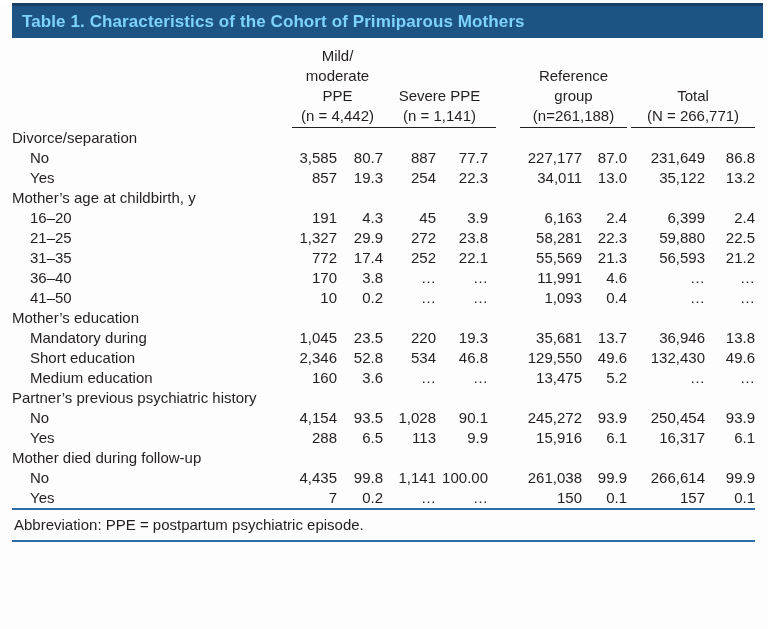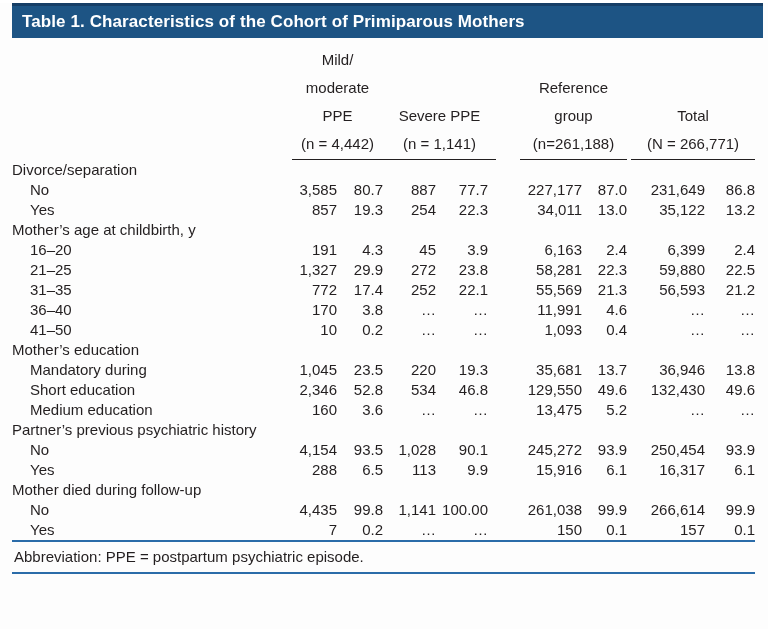--- a/index.html
+++ b/index.html
@@ -15,34 +15,34 @@
   .title-bar {
     margin: 3px 5px 0 12px;
     background: #1d5484;
     border-top: 3px solid #163e66;
     height: 35px;
     display: flex; align-items: center;
     padding-left: 10px;
     box-sizing: border-box;
   }
   .title-bar .title-text {
-    color: #ffffff; font-weight: bold; font-size: 17px; letter-spacing: 0.1px;
+    color: #7dd3fc; font-weight: bold; font-size: 17px; letter-spacing: 0.1px;
   }
 
   
   table.cohort {
     border-collapse: collapse; table-layout: fixed;
     width: 743px; margin: 8px 0 0 12px;
   }
   th, td { padding: 0; font-weight: normal; }
 
   .grp-row th { vertical-align: bottom; }
   .grp {
     text-align: center; white-space: pre-line;
-    font-size: 15px; line-height: 28px;
+    font-size: 15px; line-height: 20px;
     border-bottom: 1.5px solid #231f20;
     padding-bottom: 1px;
   }
   .g1 { margin-left: 22px; margin-right: 0; }
   .g2 { margin-left: 0; margin-right: -8px; }
   .g3 { margin-left: 32px; margin-right: 0; }
   .g4 { margin-left: 4px; margin-right: 0; }
 
   .sub-row th {
     font-size: 15px; text-align: center; vertical-align: bottom;

